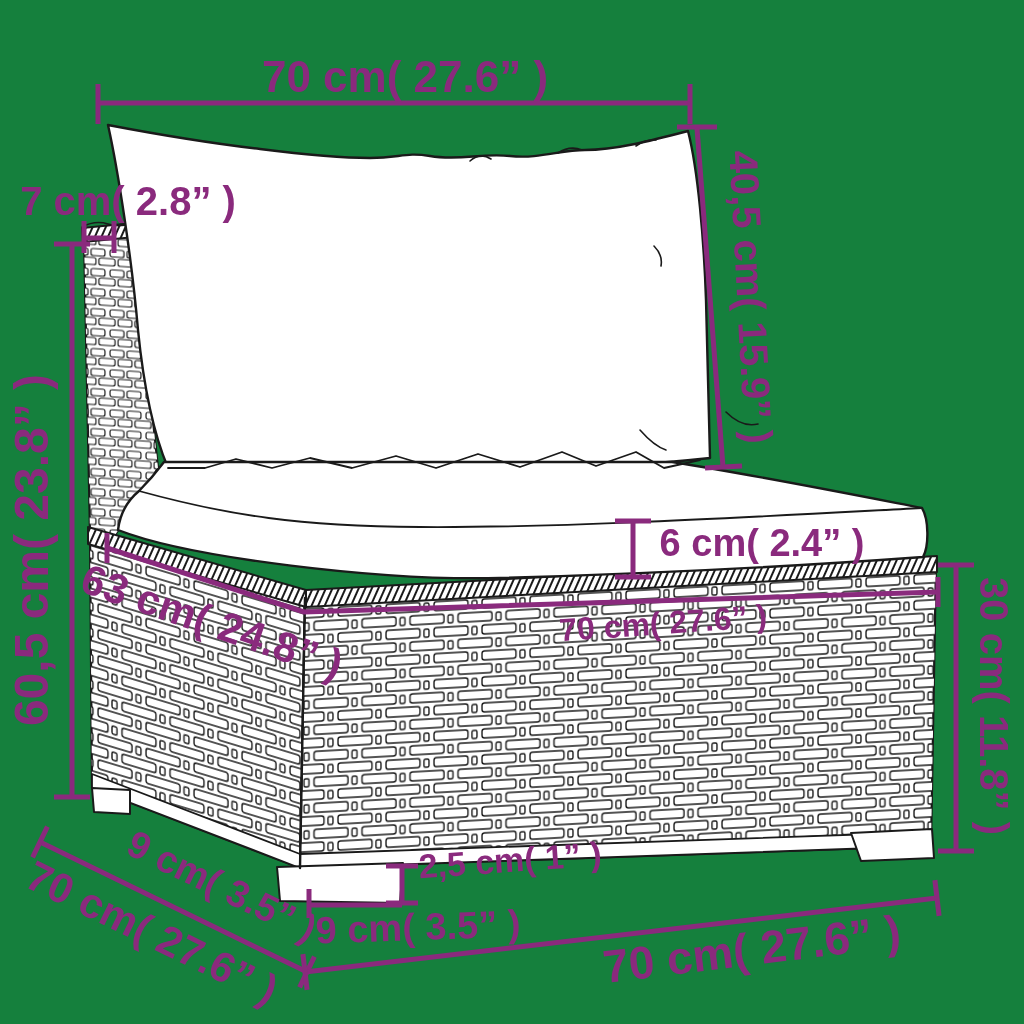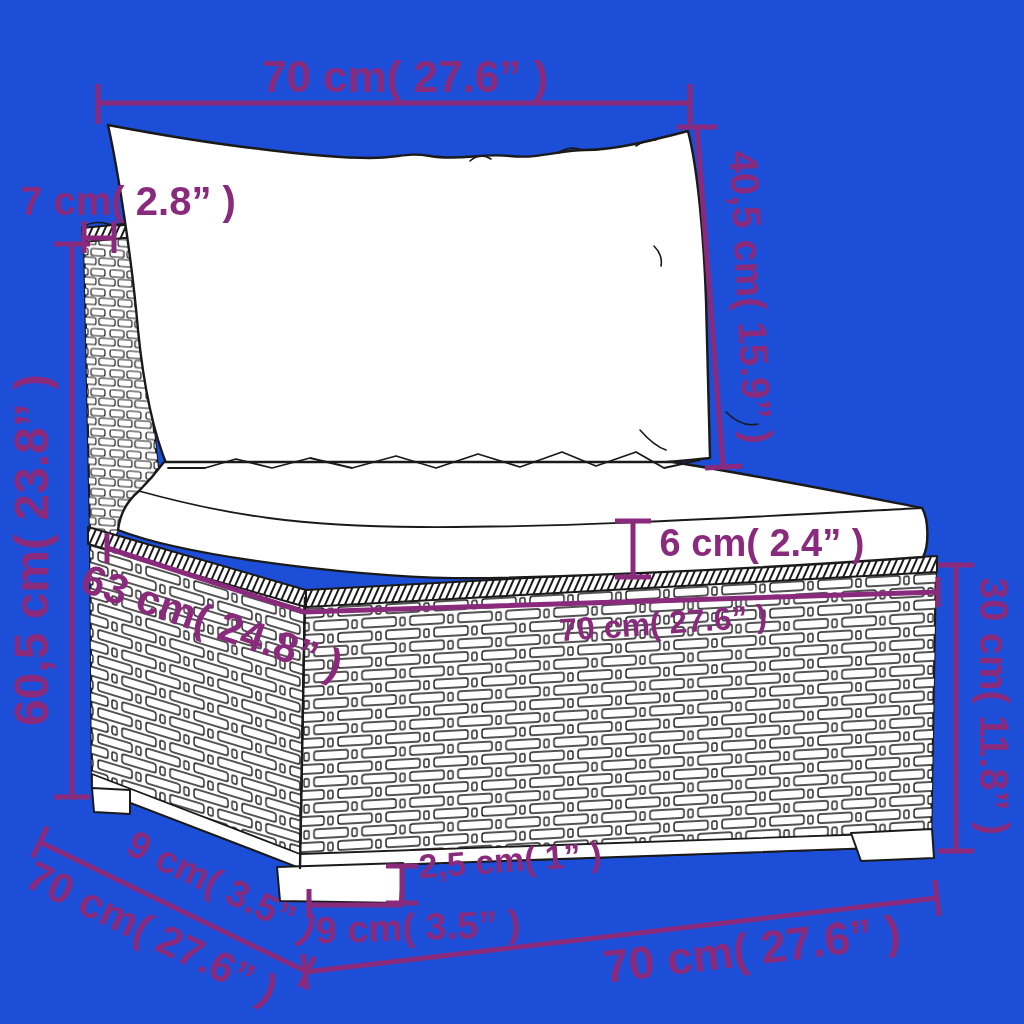--- a/index.html
+++ b/index.html
@@ -1,19 +1,19 @@
 <!DOCTYPE html>
 <html><head>
 <meta charset="utf-8">
 <style>
   html,body{margin:0;padding:0;background:#ffffff;}
   .stage{
     position:relative;
     width:1024px;height:1024px;
-    background:#1d4ed8;
+    background:#15803d;
     font-family:"Liberation Sans", sans-serif;
     overflow:hidden;
   }
   svg{display:block;}
   text{
     font-family:"Liberation Sans","DejaVu Sans",sans-serif;
     font-weight:bold;
     fill:#8a2a7d;
   }
 </style>

